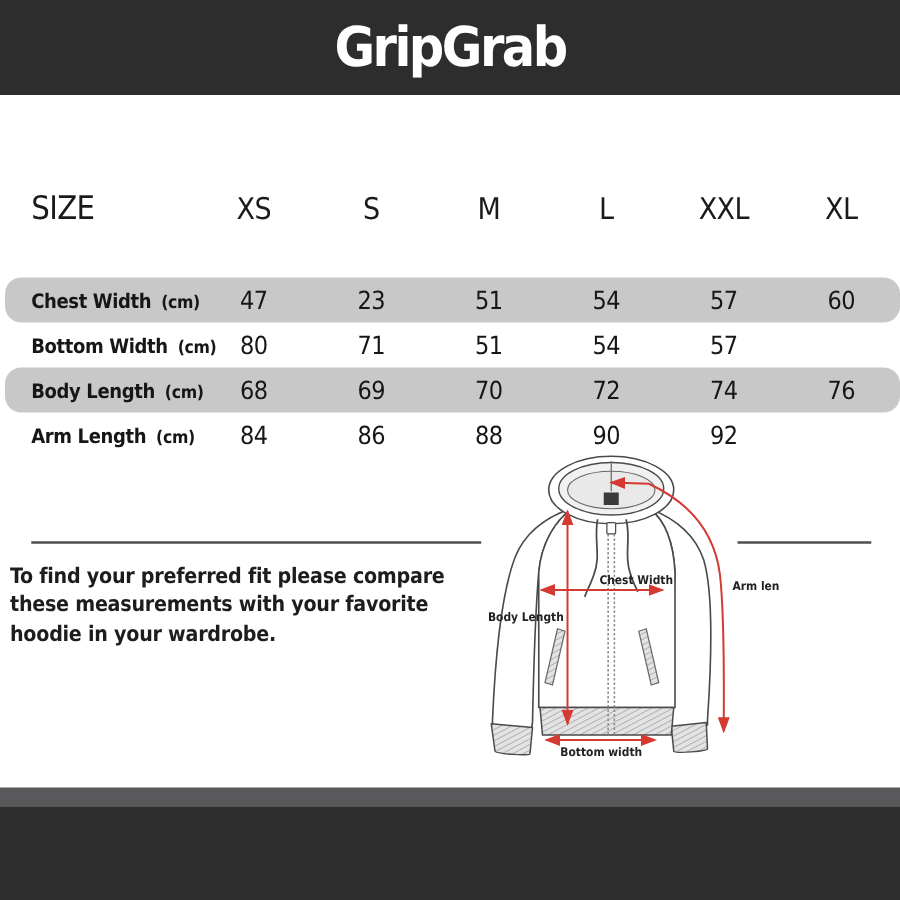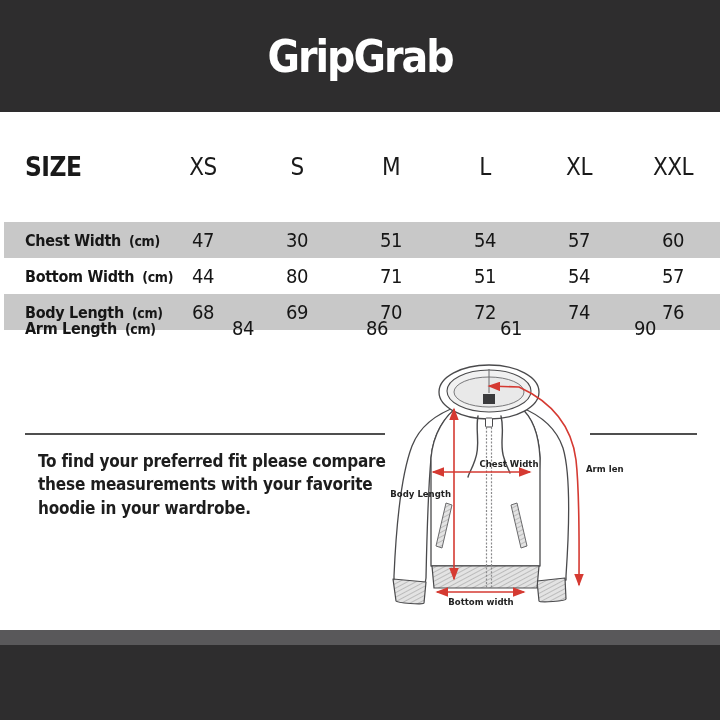--- a/index.html
+++ b/index.html
@@ -6,82 +6,81 @@
   body{
     width:720px;height:720px;position:relative;overflow:hidden;
     background:#ffffff;
     font-family:"DejaVu Sans","Liberation Sans",sans-serif;
     font-stretch:condensed;
     -webkit-font-smoothing:antialiased;
   }
   .abs{position:absolute;}
 
   
-  .brand-header{left:0;top:0;width:720px;height:112px;background:#2e2d2e;
+  .brand-header{left:0;top:0;width:720px;height:76px;background:#2e2d2e;
     display:flex;align-items:center;justify-content:center;}
   .brand-logo{color:#ffffff;font-size:44px;font-weight:bold;letter-spacing:-2px;}
   .footer-strip{left:0;top:630px;width:720px;height:15px;background:#59585a;}
   .footer-bar{left:0;top:645px;width:720px;height:75px;background:#2e2d2e;}
 
   
   .thead{left:4px;top:145px;width:716px;height:44px;display:grid;
     grid-template-columns:152px repeat(6,94px);align-items:center;color:#1a1a1a;}
-  .thead .corner{font-size:26px;font-weight:bold;padding-left:21px;letter-spacing:-0.5px;}
+  .thead .corner{font-size:26px;font-weight:normal;padding-left:21px;letter-spacing:-0.5px;}
   .thead .col{font-size:24px;font-weight:normal;text-align:center;letter-spacing:-0.5px;}
 
   .trow{left:4px;width:716px;height:36px;display:grid;
     grid-template-columns:152px repeat(6,94px);align-items:center;color:#161616;}
-  .trow.alt{background:#c8c8c8;}
+  .trow.alt{background:#c8c8c8;border-radius:13px;}
   .trow .rlabel{font-size:16px;font-weight:bold;padding-left:21px;white-space:nowrap;letter-spacing:-0.3px;}
   .trow .runit{font-size:14px;font-weight:bold;margin-left:8px;}
   .trow .val{font-size:20px;font-weight:normal;text-align:center;letter-spacing:-0.5px;}
-  .row0{top:222px;} .row1{top:258px;} .row2{top:294px;} .row3{top:310px;gap:40px;}
+  .row0{top:222px;} .row1{top:258px;} .row2{top:294px;} .row3{top:330px;}
 
   
   .divider{top:433px;height:2px;background:#4f4f4f;}
   .divider.left{left:25px;width:360px;}
   .divider.right{left:590px;width:107px;}
-  .fit-note{left:38px;top:450px;width:358px;color:#1d1d1d;
+  .fit-note{left:8px;top:450px;width:358px;color:#1d1d1d;
     font-size:17px;font-weight:bold;line-height:1.37;letter-spacing:-0.2px;}
 
   
   .diagram{left:372px;top:360px;width:252px;height:258px;}
   .diagram text{font-family:"DejaVu Sans","Liberation Sans",sans-serif;
     font-weight:bold;font-size:9.5px;fill:#222222;}
 </style>
 </head>
 <body>
 
 <div class="abs brand-header">
   <div class="brand-logo">GripGrab</div>
 </div>
 
 <div class="abs thead">
   <div class="corner">SIZE</div>
   <div class="col">XS</div>
   <div class="col">S</div>
   <div class="col">M</div>
   <div class="col">L</div>
+  <div class="col">XXL</div>
   <div class="col">XL</div>
-  <div class="col">XXL</div>
 </div>
 
 <div class="abs trow alt row0">
   <div class="rlabel"><span>Chest Width</span><span class="runit">(cm)</span></div>
   <div class="val">47</div>
-  <div class="val">30</div>
+  <div class="val">23</div>
   <div class="val">51</div>
   <div class="val">54</div>
   <div class="val">57</div>
   <div class="val">60</div>
 </div>
 
 <div class="abs trow row1">
   <div class="rlabel"><span>Bottom Width</span><span class="runit">(cm)</span></div>
-  <div class="val">44</div>
   <div class="val">80</div>
   <div class="val">71</div>
   <div class="val">51</div>
   <div class="val">54</div>
   <div class="val">57</div>
 </div>
 
 <div class="abs trow alt row2">
   <div class="rlabel"><span>Body Length</span><span class="runit">(cm)</span></div>
   <div class="val">68</div>
@@ -89,21 +88,21 @@
   <div class="val">70</div>
   <div class="val">72</div>
   <div class="val">74</div>
   <div class="val">76</div>
 </div>
 
 <div class="abs trow row3">
   <div class="rlabel"><span>Arm Length</span><span class="runit">(cm)</span></div>
   <div class="val">84</div>
   <div class="val">86</div>
-  <div class="val">61</div>
+  <div class="val">88</div>
   <div class="val">90</div>
   <div class="val">92</div>
 </div>
 
 <div class="abs divider left"></div>
 <div class="abs divider right"></div>
 
 <div class="abs fit-note">To find your preferred fit please compare these measurements with your favorite hoodie in your wardrobe.</div>
 
 <svg class="abs diagram" viewBox="0 0 252 258" xmlns="http://www.w3.org/2000/svg">

